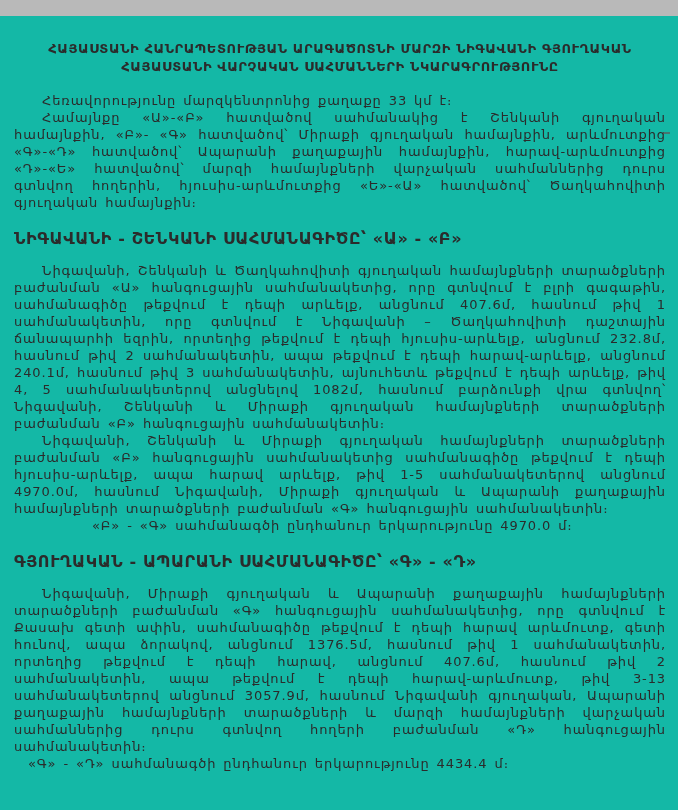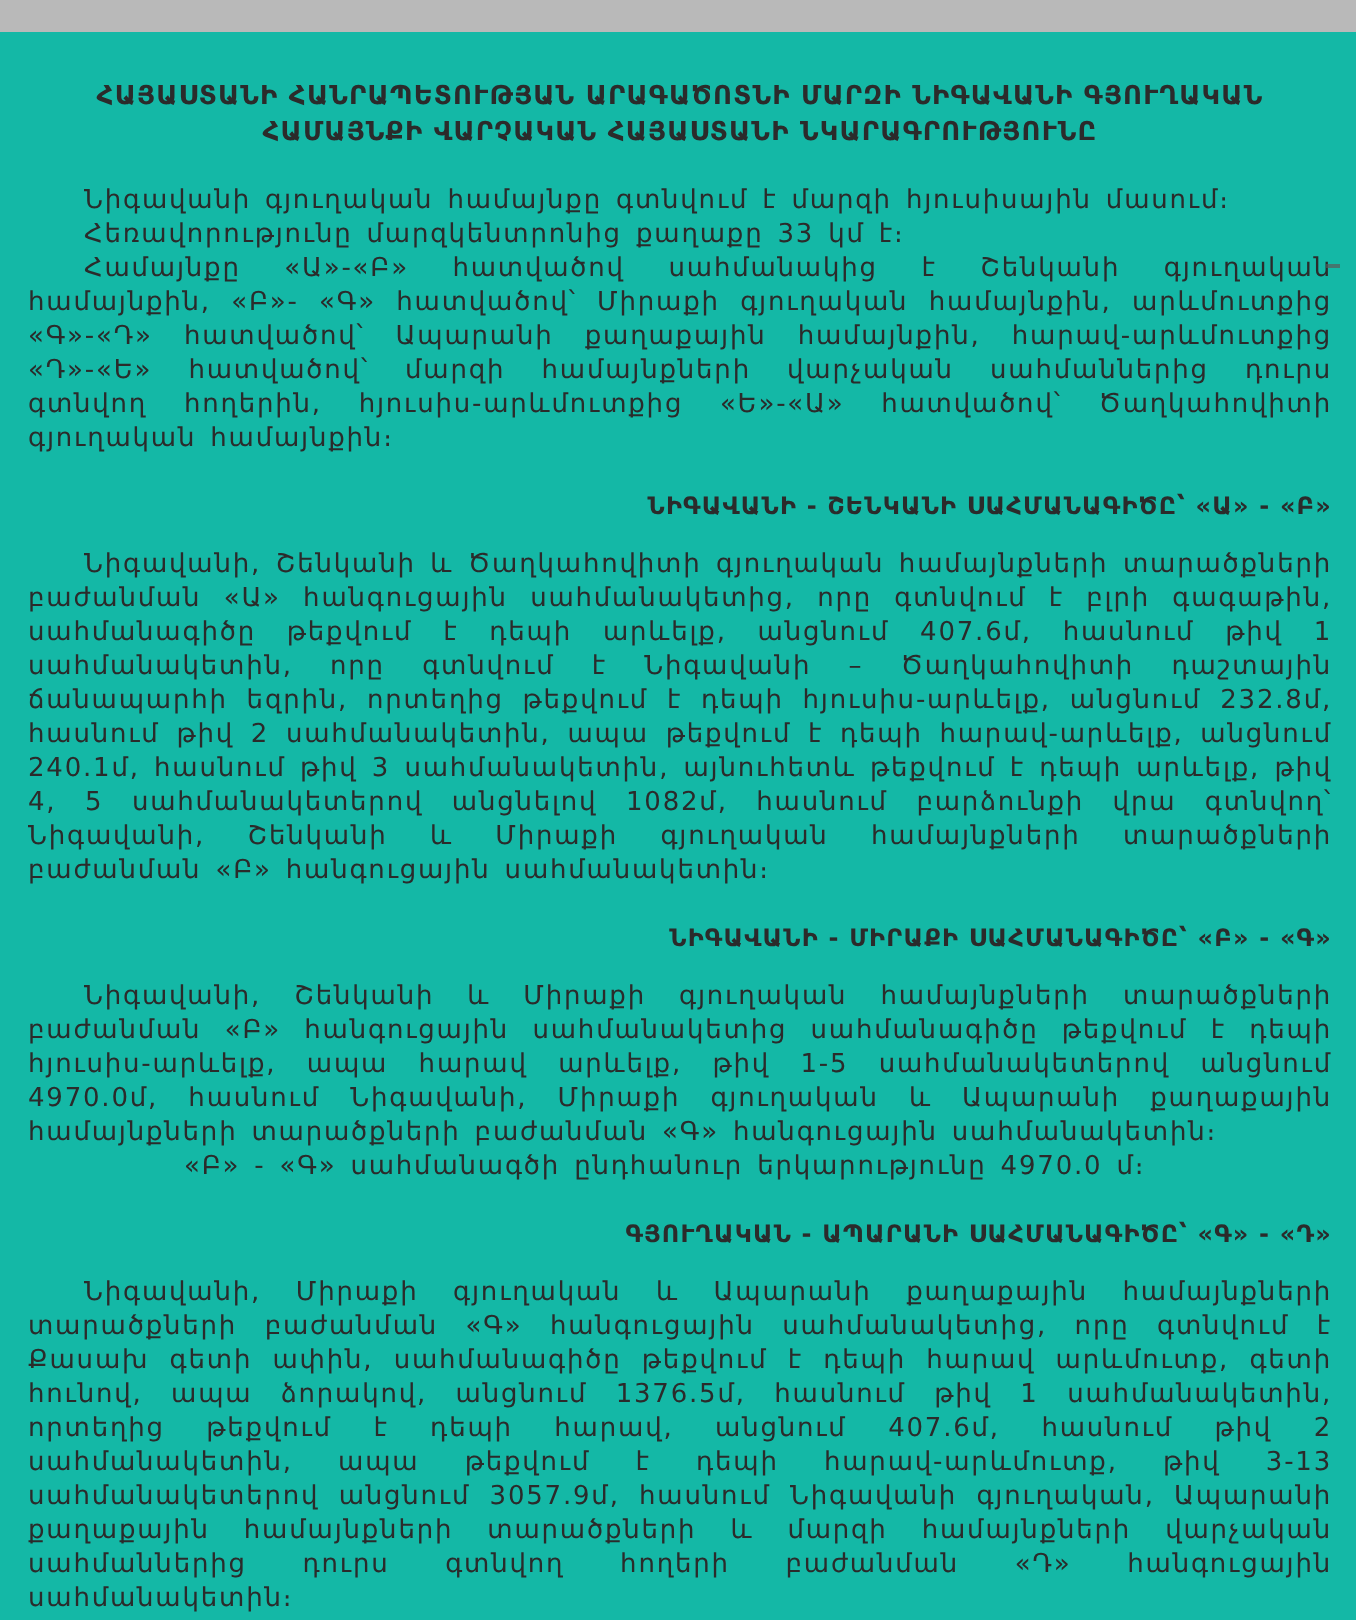--- a/index.html
+++ b/index.html
@@ -30,23 +30,23 @@
   .para {
     font-size: 13px;
     line-height: 17px;
     letter-spacing: 0.9px;
     word-spacing: 2px;
     text-align: justify;
     text-indent: 28px;
     margin: 0;
   }
   .heading {
-    font-size: 12px;
+    font-size: 16px;
     font-weight: bold;
-    text-align: right;
+    text-align: left;
     letter-spacing: 0.6px;
     margin: 18px 0 14px 0;
   }
   .summary { text-indent: 14px; }
   .summary.wide-indent { text-indent: 78px; }
   .scan-mark {
     position: absolute;
     right: 8px;
     top: 116px;
     width: 7px;
@@ -56,34 +56,32 @@
   }
 </style>
 </head>
 <body>
 
 <div class="page">
   <div class="scan-mark"></div>
 
   <div class="title">
     <div>ՀԱՅԱՍՏԱՆԻ ՀԱՆՐԱՊԵՏՈՒԹՅԱՆ ԱՐԱԳԱԾՈՏՆԻ ՄԱՐԶԻ ՆԻԳԱՎԱՆԻ ԳՅՈՒՂԱԿԱՆ</div>
-    <div>ՀԱՄԱՅՆՔԻ ՎԱՐՉԱԿԱՆ ՀԱՅԱՍՏԱՆԻ ՆԿԱՐԱԳՐՈՒԹՅՈՒՆԸ</div>
+    <div>ՀԱՅԱՍՏԱՆԻ ՎԱՐՉԱԿԱՆ ՍԱՀՄԱՆՆԵՐԻ ՆԿԱՐԱԳՐՈՒԹՅՈՒՆԸ</div>
   </div>
 
-  <p class="para">Նիգավանի գյուղական համայնքը գտնվում է մարզի հյուսիսային մասում։</p>
   <p class="para">Հեռավորությունը մարզկենտրոնից քաղաքը 33 կմ է։</p>
   <p class="para">Համայնքը «Ա»-«Բ» հատվածով սահմանակից է Շենկանի գյուղական համայնքին, «Բ»- «Գ» հատվածով՝ Միրաքի գյուղական համայնքին, արևմուտքից «Գ»-«Դ» հատվածով՝ Ապարանի քաղաքային համայնքին, հարավ-արևմուտքից «Դ»-«Ե» հատվածով՝ մարզի համայնքների վարչական սահմաններից դուրս գտնվող հողերին, հյուսիս-արևմուտքից «Ե»-«Ա» հատվածով՝ Ծաղկահովիտի գյուղական համայնքին։</p>
 
   <section>
     <h2 class="heading">ՆԻԳԱՎԱՆԻ - ՇԵՆԿԱՆԻ ՍԱՀՄԱՆԱԳԻԾԸ՝ «Ա» - «Բ»</h2>
     <p class="para">Նիգավանի, Շենկանի և Ծաղկահովիտի գյուղական համայնքների տարածքների բաժանման «Ա» հանգուցային սահմանակետից, որը գտնվում է բլրի գագաթին, սահմանագիծը թեքվում է դեպի արևելք, անցնում 407.6մ, հասնում թիվ 1 սահմանակետին, որը գտնվում է Նիգավանի – Ծաղկահովիտի դաշտային ճանապարհի եզրին, որտեղից թեքվում է դեպի հյուսիս-արևելք, անցնում 232.8մ, հասնում թիվ 2 սահմանակետին, ապա թեքվում է դեպի հարավ-արևելք, անցնում 240.1մ, հասնում թիվ 3 սահմանակետին, այնուհետև թեքվում է դեպի արևելք, թիվ 4, 5 սահմանակետերով անցնելով 1082մ, հասնում բարձունքի վրա գտնվող՝ Նիգավանի, Շենկանի և Միրաքի գյուղական համայնքների տարածքների բաժանման «Բ» հանգուցային սահմանակետին։</p>
   </section>
 
   <section>
-    <h2 class="heading">ՆԻԳԱՎԱՆԻ - ՄԻՐԱՔԻ ՍԱՀՄԱՆԱԳԻԾԸ՝ «Բ» - «Գ»</h2>
     <p class="para">Նիգավանի, Շենկանի և Միրաքի գյուղական համայնքների տարածքների բաժանման «Բ» հանգուցային սահմանակետից սահմանագիծը թեքվում է դեպի հյուսիս-արևելք, ապա հարավ արևելք, թիվ 1-5 սահմանակետերով անցնում 4970.0մ, հասնում Նիգավանի, Միրաքի գյուղական և Ապարանի քաղաքային համայնքների տարածքների բաժանման «Գ» հանգուցային սահմանակետին։</p>
     <p class="para summary wide-indent">«Բ» - «Գ» սահմանագծի ընդհանուր երկարությունը 4970.0 մ։</p>
   </section>
 
   <section>
     <h2 class="heading">ԳՅՈՒՂԱԿԱՆ - ԱՊԱՐԱՆԻ ՍԱՀՄԱՆԱԳԻԾԸ՝ «Գ» - «Դ»</h2>
     <p class="para">Նիգավանի, Միրաքի գյուղական և Ապարանի քաղաքային համայնքների տարածքների բաժանման «Գ» հանգուցային սահմանակետից, որը գտնվում է Քասախ գետի ափին, սահմանագիծը թեքվում է դեպի հարավ արևմուտք, գետի հունով, ապա ձորակով, անցնում 1376.5մ, հասնում թիվ 1 սահմանակետին, որտեղից թեքվում է դեպի հարավ, անցնում 407.6մ, հասնում թիվ 2 սահմանակետին, ապա թեքվում է դեպի հարավ-արևմուտք, թիվ 3-13 սահմանակետերով անցնում 3057.9մ, հասնում Նիգավանի գյուղական, Ապարանի քաղաքային համայնքների տարածքների և մարզի համայնքների վարչական սահմաններից դուրս գտնվող հողերի բաժանման «Դ» հանգուցային սահմանակետին։</p>
     <p class="para summary">«Գ» - «Դ» սահմանագծի ընդհանուր երկարությունը 4434.4 մ։</p>
   </section>
 </div>

